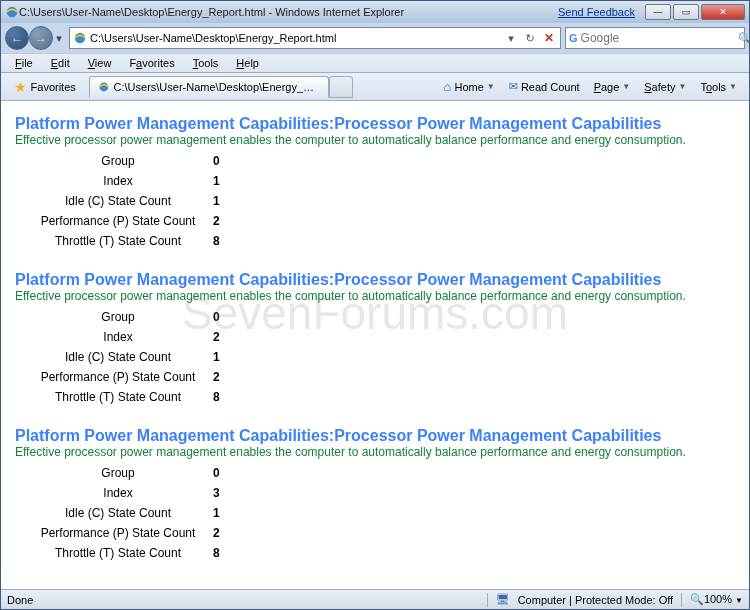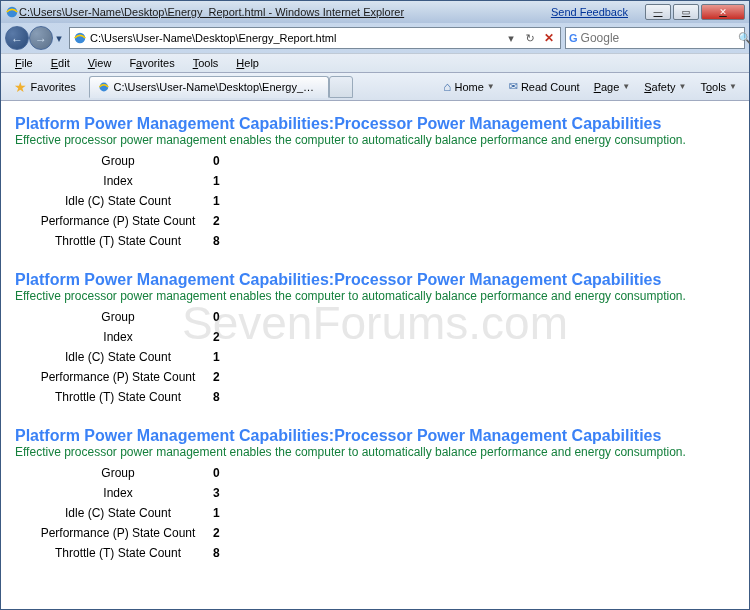--- a/index.html
+++ b/index.html
@@ -1,21 +1,21 @@
 <!DOCTYPE html>
 <html><head>
 <meta charset="utf-8">
 <style>
 * { box-sizing: border-box; margin: 0; padding: 0; }
 body { font-family: "Segoe UI", Tahoma, sans-serif; font-size: 11px; background: #dce4f0; width: 750px; height: 610px; overflow: hidden; position: relative; }
 .window { width: 750px; height: 610px; border: 1px solid #3c5a82; display: flex; flex-direction: column; background: linear-gradient(to bottom, #c8d8ec 0%, #b8cce4 100%); }
-.titlebar { height: 22px; background: linear-gradient(to bottom, #d8e4f0, #b0c4de); display: flex; align-items: center; padding: 0 4px; font-size: 11px; color: #1a1a1a; text-decoration: underline; }
+.titlebar { height: 22px; background: linear-gradient(to bottom, #d8e4f0, #b0c4de); display: flex; align-items: center; padding: 0 4px; font-size: 11px; color: #1a1a1a; }
 .titlebar-title { flex: 0 0 auto; }
 .titlebar-spacer { flex: 1; }
-.titlebar-link { color: #003399; text-decoration: underline; margin-right: 17px; cursor: pointer; }
+.titlebar-link { color: #003399; text-decoration: underline; margin-right: 10px; cursor: pointer; }
 .win-btns { display: flex; gap: 2px; }
 .win-btn { width: 26px; height: 16px; border: 1px solid #6a7a8a; border-radius: 2px; background: linear-gradient(to bottom,#f0f4f8,#d0d8e4); font-size: 9px; text-align: center; line-height: 14px; cursor: pointer; }
 .win-btn.close { width: 44px; background: linear-gradient(to bottom,#e89890,#c83028); color: #fff; }
 .navbar { height: 30px; display: flex; align-items: center; padding: 2px 4px; gap: 4px; }
 .navbtn-group { display: flex; }
 .navbtn { width: 24px; height: 24px; border-radius: 50%; background: radial-gradient(circle at 30% 30%, #5a7aa8, #2a4a78); border: 1px solid #4a6a9a; color: #cfe0f0; font-size: 12px; display:flex;align-items:center;justify-content:center;cursor:pointer;}
 .navbtn.fwd { background: radial-gradient(circle at 30% 30%, #889db6, #5a6f88); }
 .navdrop { width: 12px; height: 24px; display:flex;align-items:center;justify-content:center;color:#2a4a78;}
 .addr { flex: 1; height: 22px; background: #fff; border: 1px solid #7a8a9a; display: flex; align-items: center; padding: 0 3px; gap: 3px;}
 .addr input { border:0; outline:0; font-size:11px; flex:1; }
@@ -225,14 +225,24 @@
             <div class="tbl-val">2</div>
           </div>
           <div class="tbl-row">
             <div class="tbl-label">Throttle (T) State Count</div>
             <div class="tbl-val">8</div>
           </div>
         </div>
       </div>
     </div>
 
+  <div class="statusbar">
+    <span>Done</span>
+    <div class="status-right">
+      <span class="sep"></span>
+      <span class="zone">🖥</span>
+      <span>Computer | Protected Mode: Off</span>
+      <span class="sep"></span>
+      <span>🔍<span>100%</span> <span style="font-size:8px;">▼</span></span>
+    </div>
+  </div>
 
 </div>
 
 </body></html>

